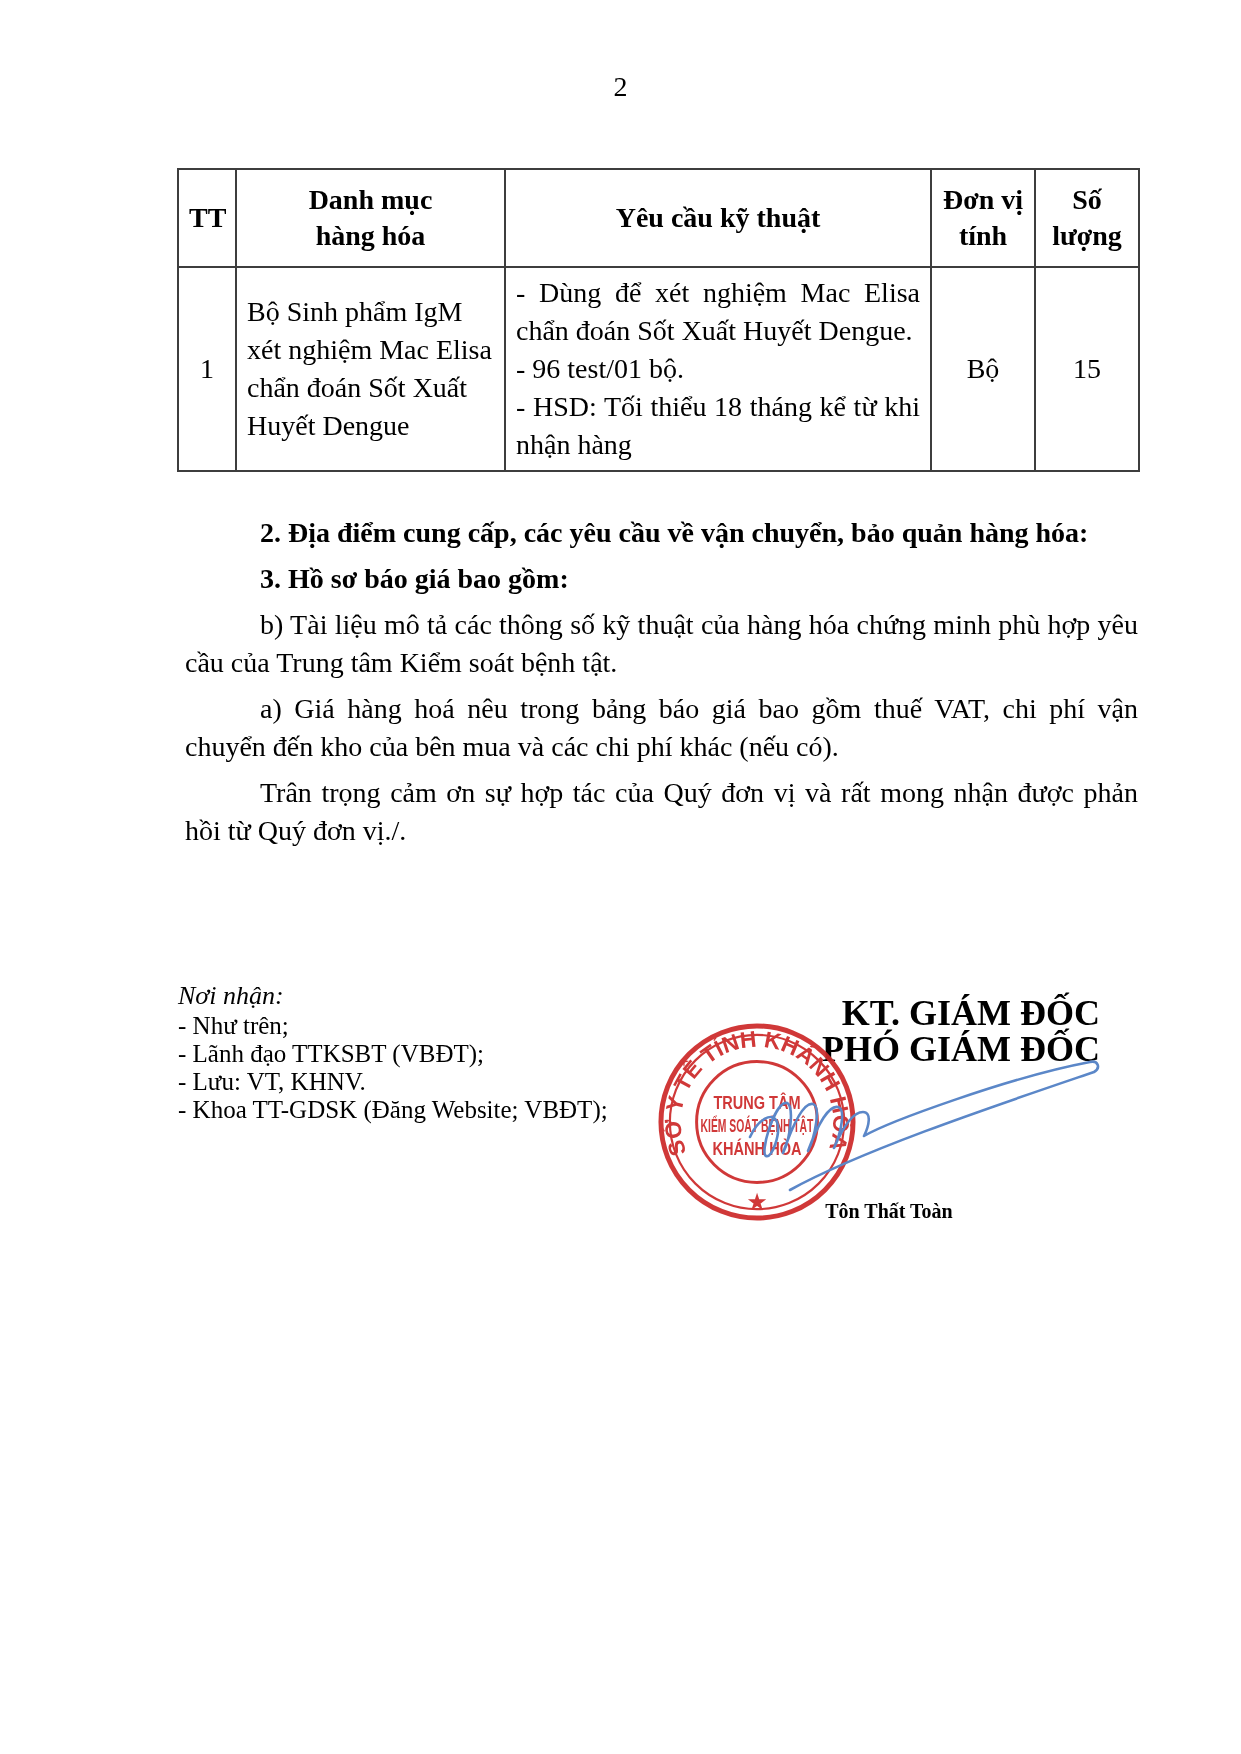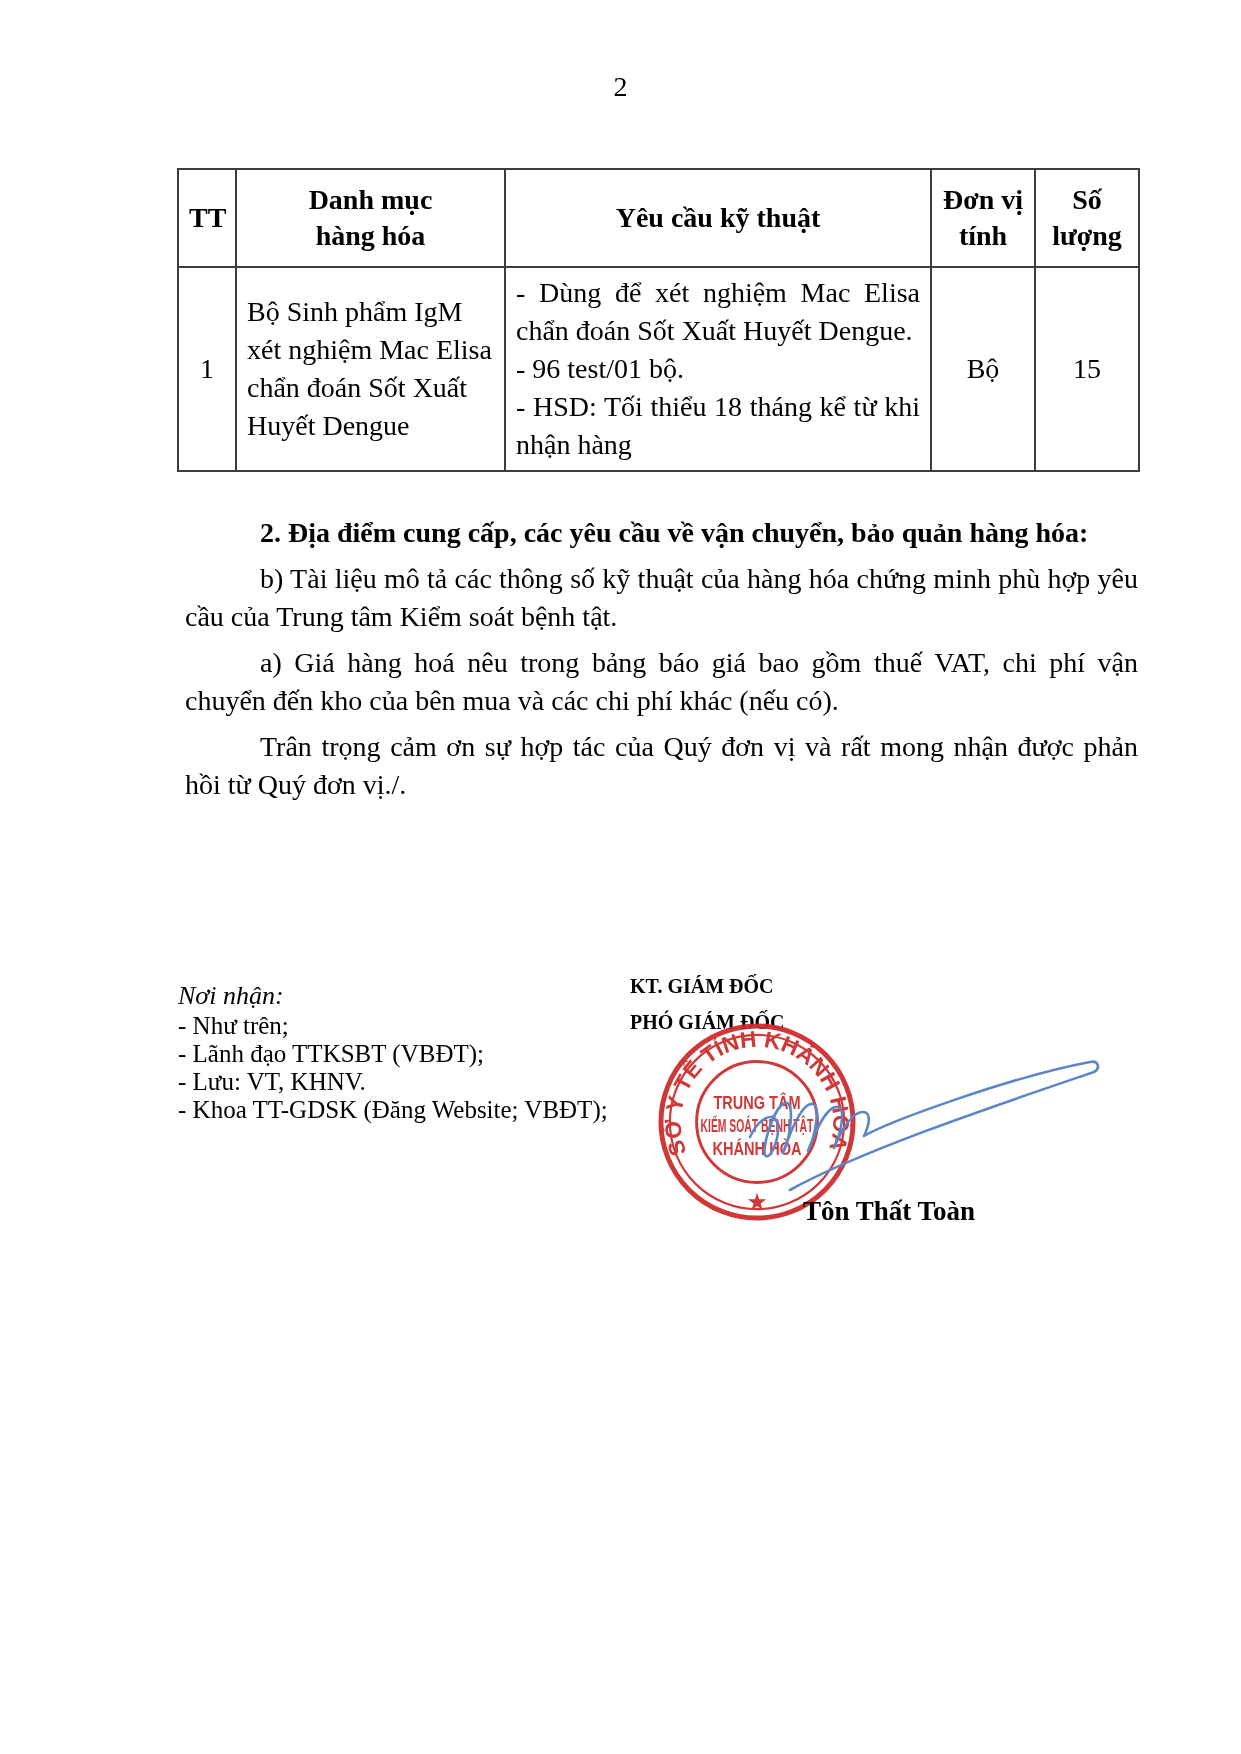--- a/index.html
+++ b/index.html
@@ -54,26 +54,26 @@
   .recipients{
     position:absolute;left:178px;top:980px;width:430px;
   }
   .recipients .label{
     font-size:26px;font-weight:normal;font-style:italic;line-height:32px;
   }
   .recipients .item{
     font-size:25px;line-height:28px;
   }
   .sign-titles{
-    position:absolute;left:630px;top:968px;width:470px;
-    text-align:left;font-size:20px;font-weight:bold;line-height:36px;
+    position:absolute;left:630px;top:995px;width:470px;
+    text-align:right;font-size:36px;font-weight:bold;line-height:36px;
   }
   .sign-name{
     position:absolute;left:654px;top:1194px;width:470px;
-    text-align:center;font-size:27px;font-weight:bold;line-height:34px;
+    text-align:center;font-size:20px;font-weight:bold;line-height:34px;
   }
   .stamp{
     position:absolute;left:656px;top:1021px;width:202px;height:202px;
     opacity:.93;
   }
   .ink-overlay{
     position:absolute;left:0;top:0;width:1241px;height:1754px;
     pointer-events:none;
   }
   .stamp text{font-family:"Liberation Sans", sans-serif;font-weight:bold;}
@@ -113,20 +113,21 @@
 - 96 test/01 bộ.
 - HSD: Tối thiểu 18 tháng kể từ khi nhận hàng</td>
         <td class="cell-unit">Bộ</td>
         <td class="cell-qty">15</td>
       </tr>
     </tbody>
   </table>
 
   <div class="bodyblock">
     <div class="sec-heading first">2. Địa điểm cung cấp, các yêu cầu về vận chuyển, bảo quản hàng hóa:</div>
+    <div class="sec-heading">3. Hồ sơ báo giá bao gồm:</div>
     <div class="para">b) Tài liệu mô tả các thông số kỹ thuật của hàng hóa chứng minh phù hợp yêu cầu của Trung tâm Kiểm soát bệnh tật.</div>
     <div class="para">a) Giá hàng hoá nêu trong bảng báo giá bao gồm thuế VAT, chi phí vận chuyển đến kho của bên mua và các chi phí khác (nếu có).</div>
     <div class="para">Trân trọng cảm ơn sự hợp tác của Quý đơn vị và rất mong nhận được phản hồi từ Quý đơn vị./.</div>
   </div>
 
   <div class="recipients">
     <div class="label">Nơi nhận:</div>
     <div class="item">- Như trên;</div>
     <div class="item">- Lãnh đạo TTKSBT (VBĐT);</div>
     <div class="item">- Lưu: VT, KHNV.</div>

